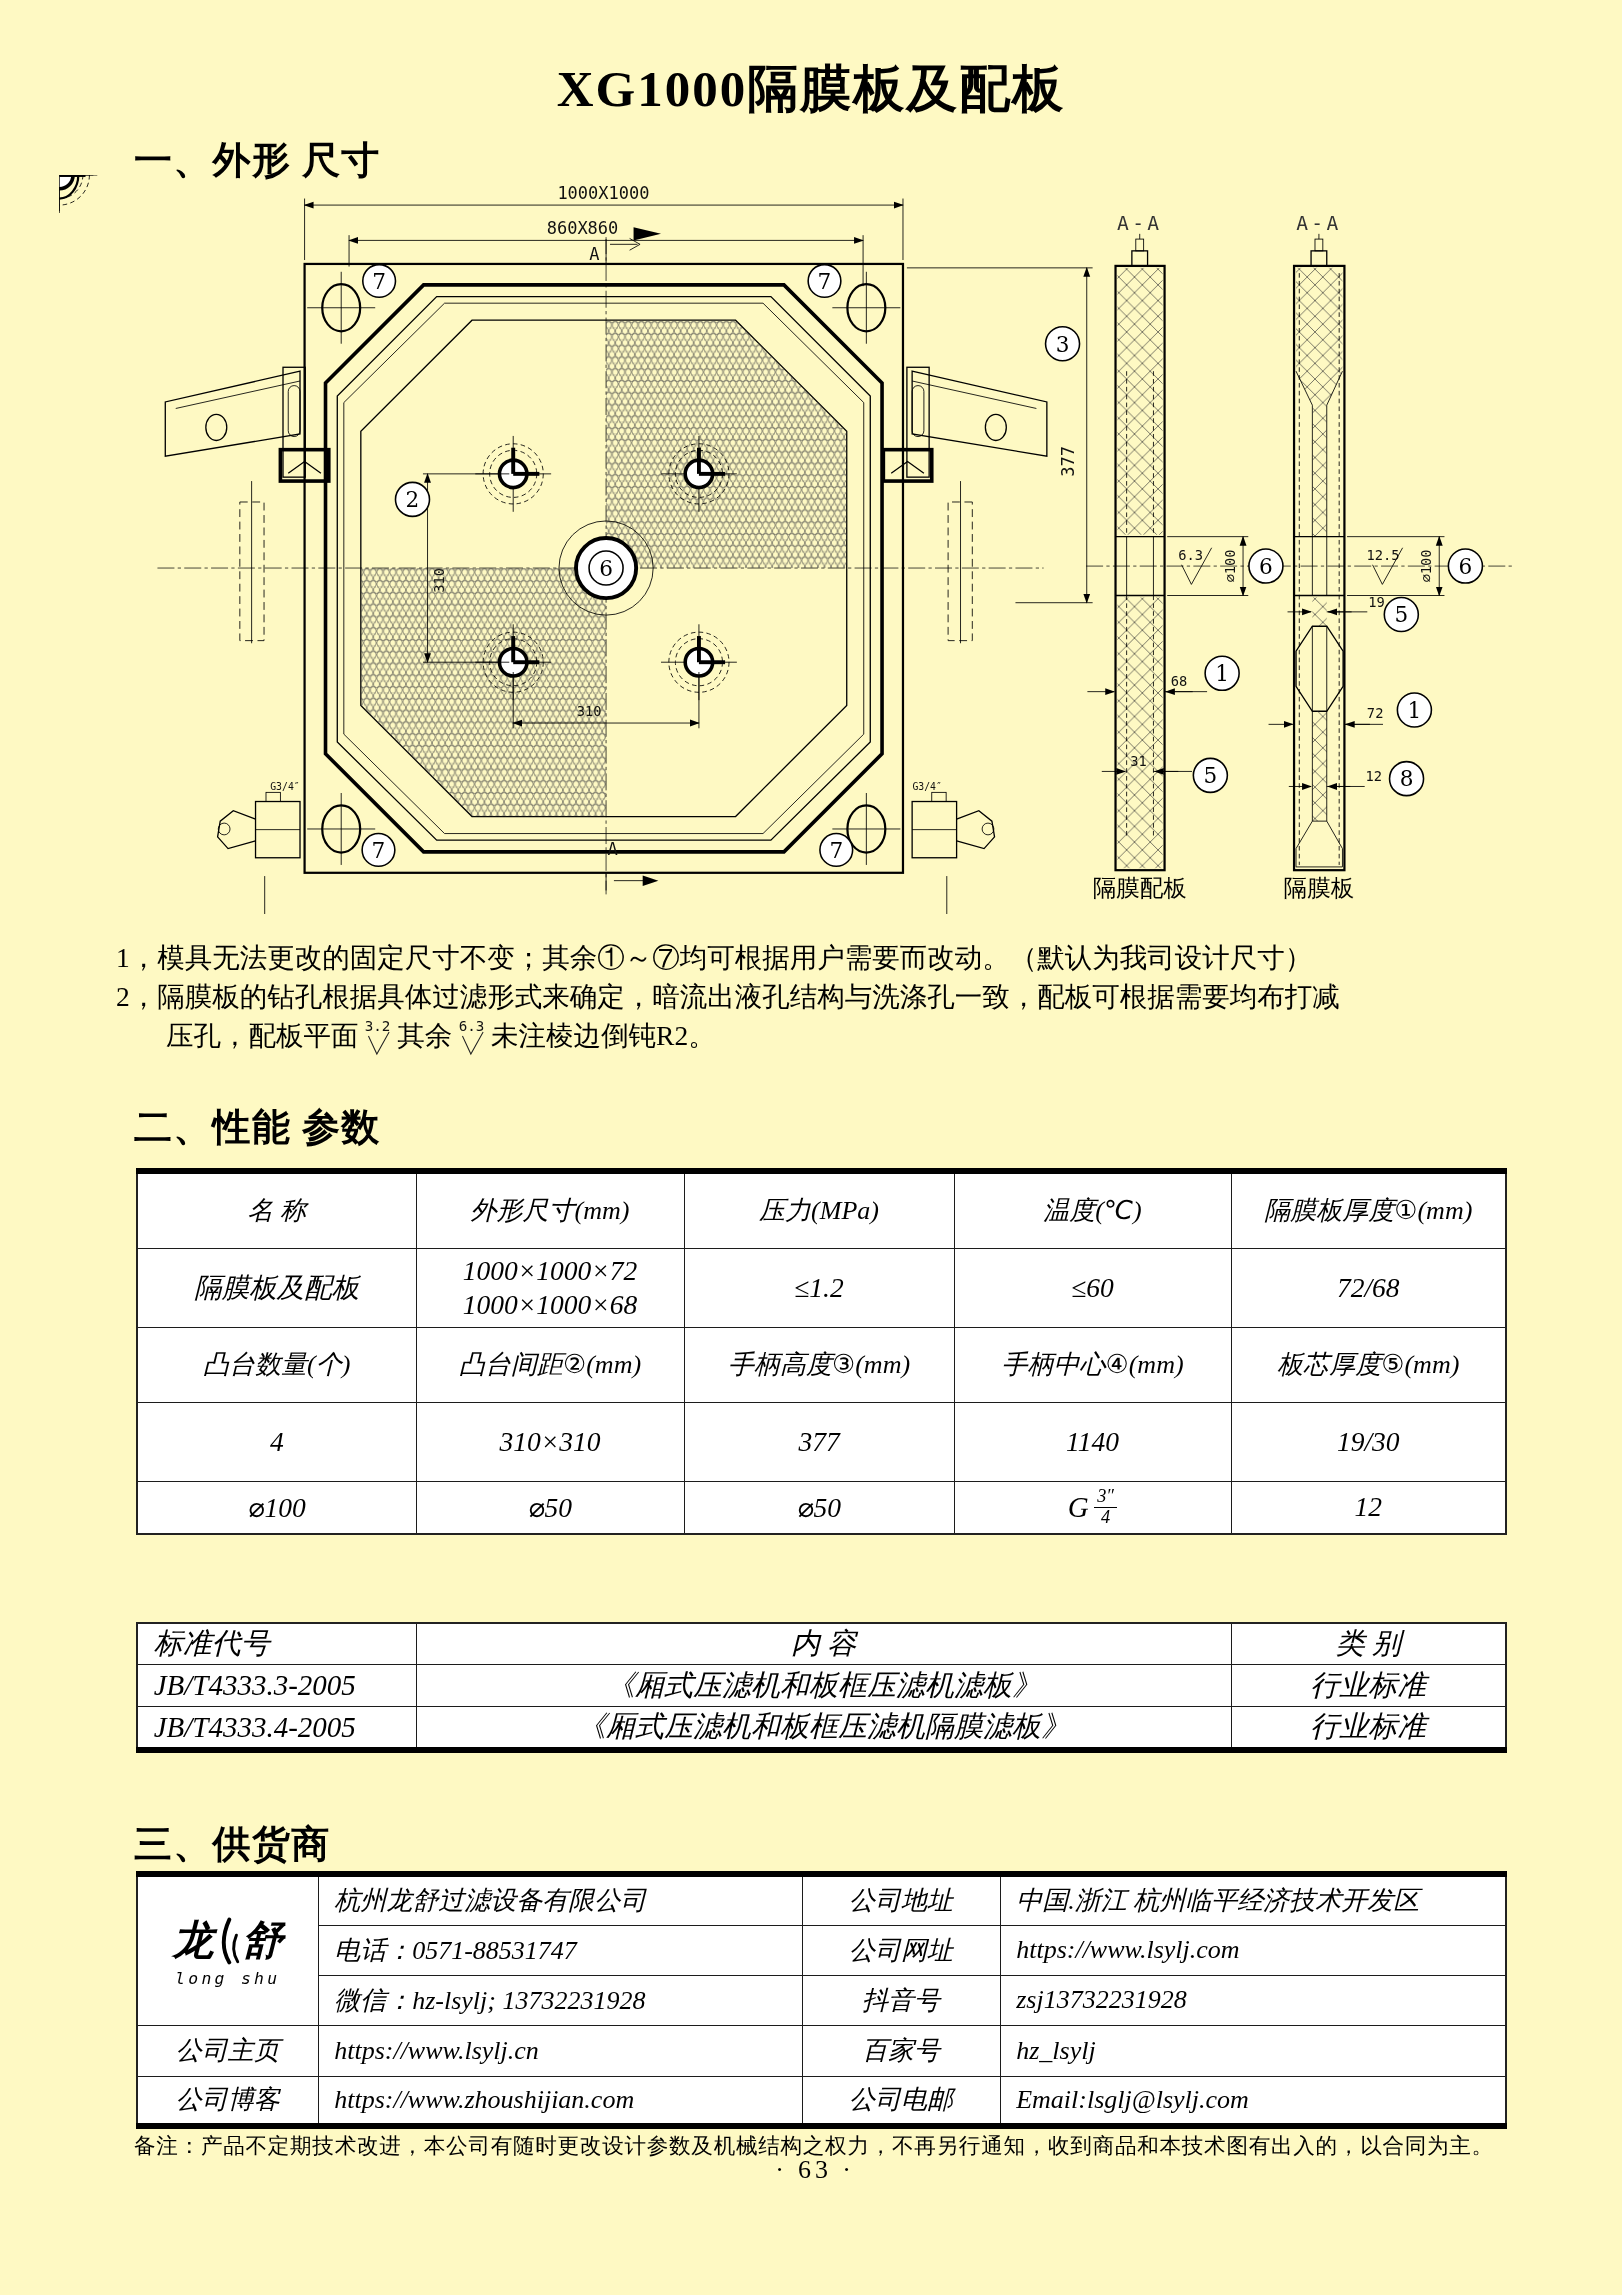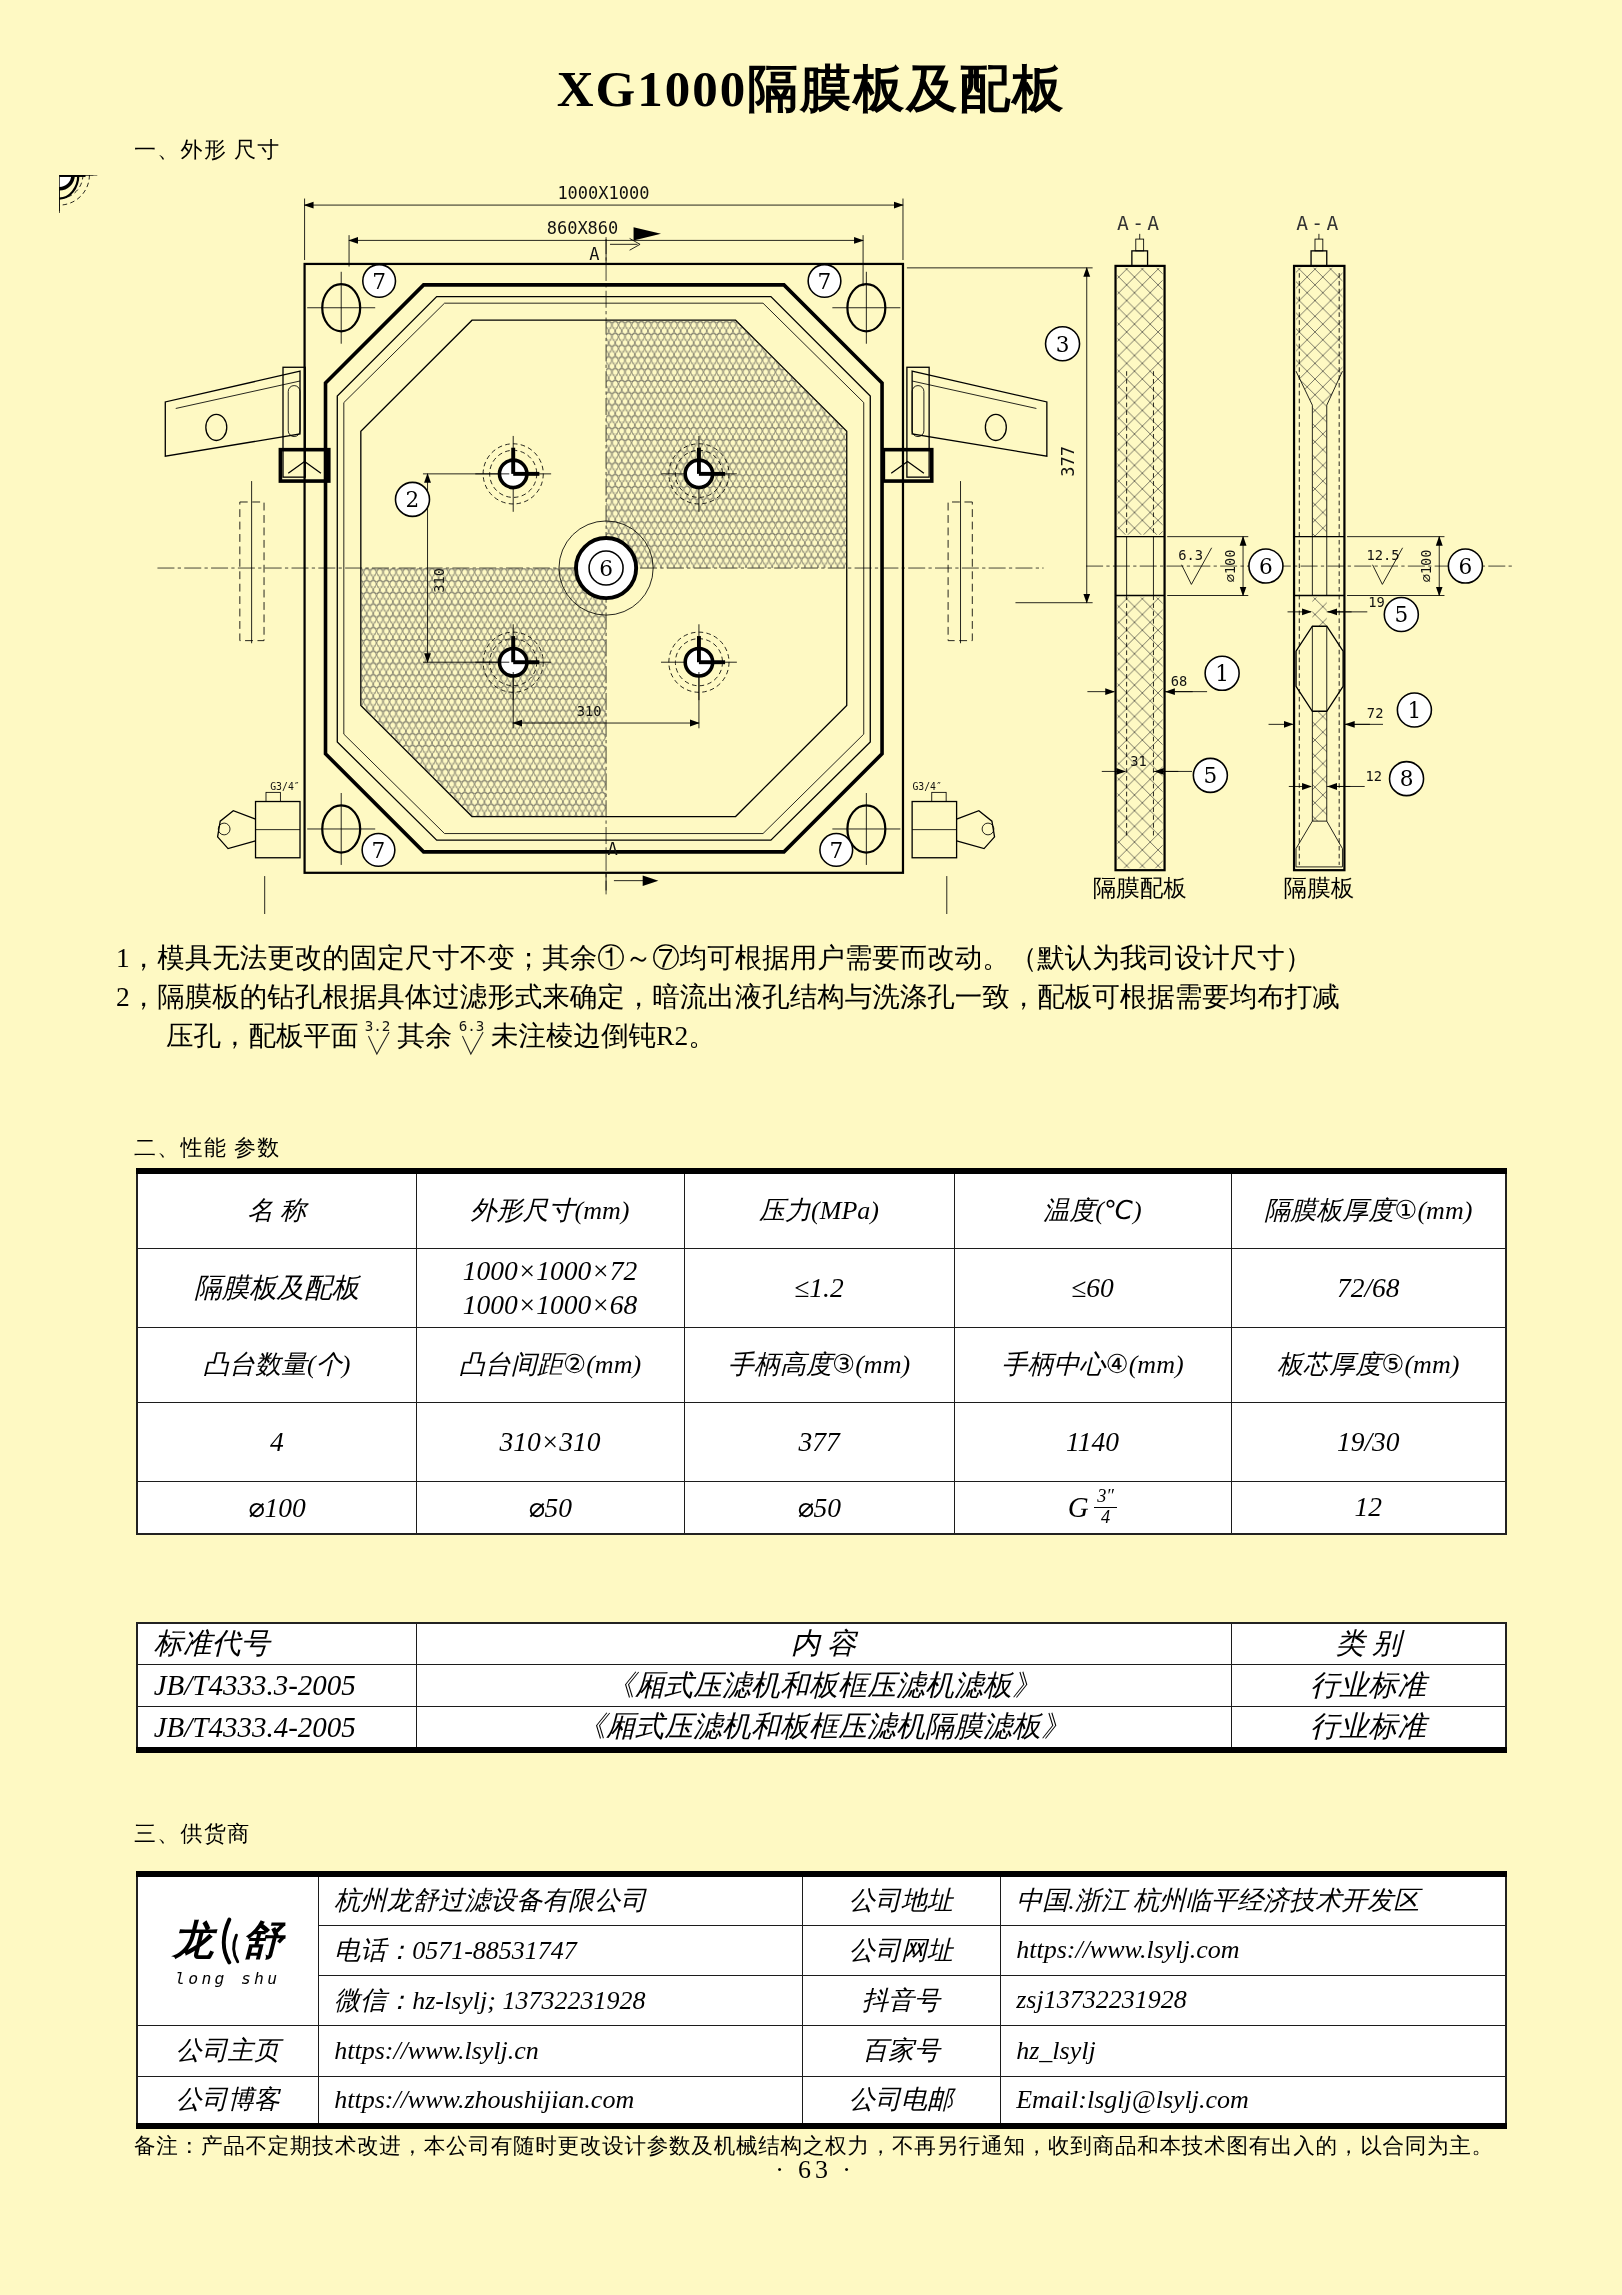--- a/index.html
+++ b/index.html
@@ -1,22 +1,22 @@
 <!DOCTYPE html>
 <html style="font-size:10.5px"><head>
 <meta charset="utf-8">
 <style>
   html,body{margin:0;padding:0;background:#888;}
   .page{position:relative;width:1622px;height:2295px;background:#fef9c3;
         font-family:"Liberation Serif","DejaVu Serif",serif;color:#000;overflow:hidden;}
   .abs{position:absolute;}
   .title{left:0;right:0;top:55px;text-align:center;font-size:51px;font-weight:700;letter-spacing:2px;}
-  .sechead{font-size:22px;font-weight:400;letter-spacing:1.3px;}
+  .sechead{font-size:38px;font-weight:700;letter-spacing:1.3px;}
   .h1{left:134px;top:135px;}
-  .h2{left:134px;top:1102px;margin-top:31px;}
+  .h2{left:134px;top:1102px;}
   .h3{left:134px;top:1819px;}
   .notes{left:116px;top:938px;width:1459px;font-size:27.5px;line-height:39px;}
   .note-indent{margin-left:50px;}
   .fin{display:inline-block;vertical-align:-13px;margin:0 3.9px;}
   .fin text{font-family:"DejaVu Sans Mono","DejaVu Sans",monospace;font-size:22px;fill:#111;}
   .fin path{stroke:#222;stroke-width:1.6;fill:none;}
   
   table{border-collapse:collapse;table-layout:fixed;position:absolute;background:#fff;
         font-family:"Liberation Serif","DejaVu Sans","DejaVu Serif",serif;}
   td{border:1.6px solid #1c1c1c;text-align:center;vertical-align:middle;padding:0;overflow:hidden;font-style:italic;}

